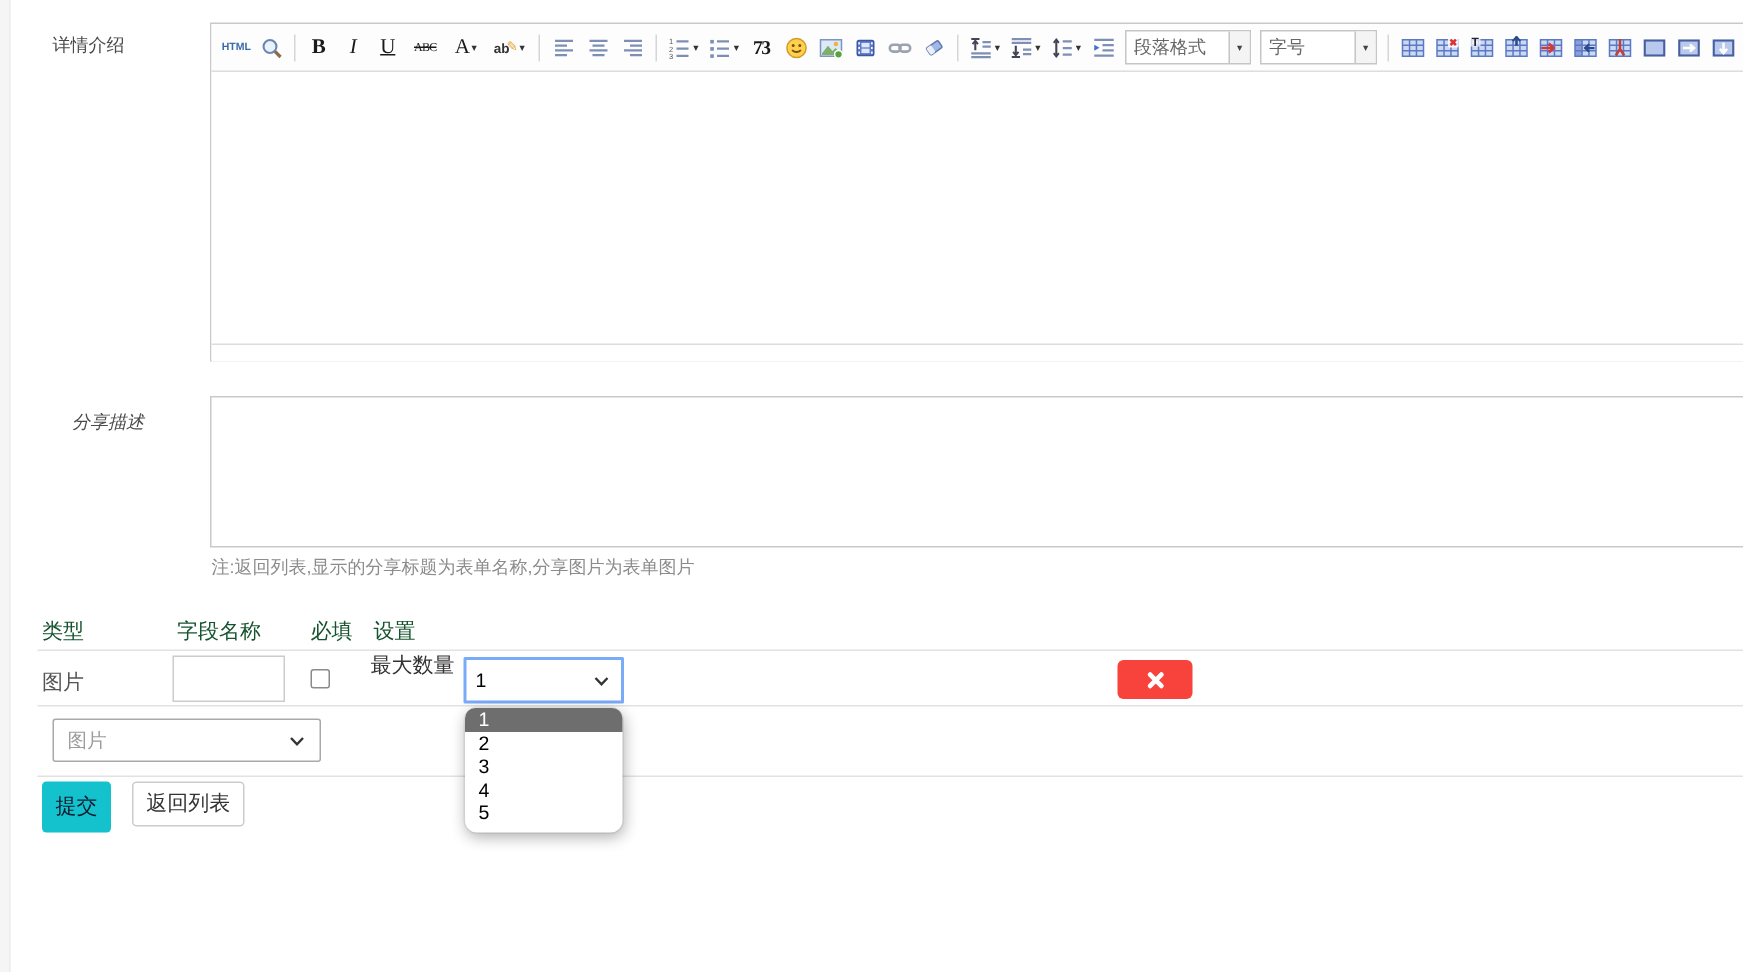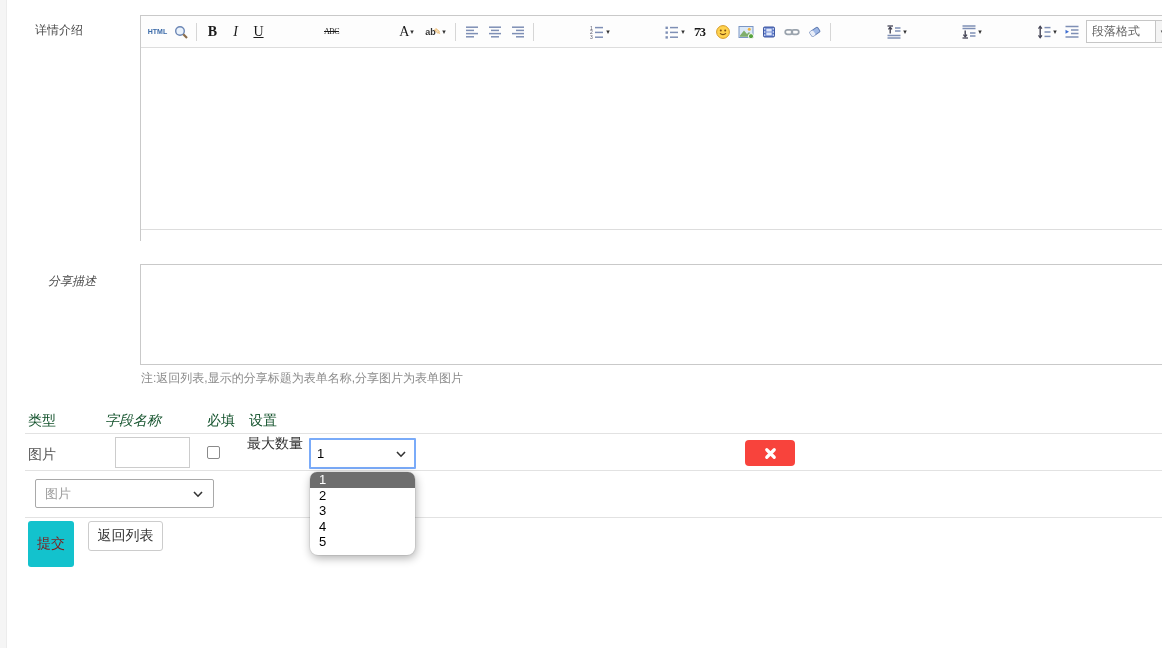--- a/index.html
+++ b/index.html
@@ -5,21 +5,21 @@
   html,body{margin:0;padding:0;background:#fff;}
   .canvas{position:relative;width:1162px;height:648px;background:#fff;overflow:hidden;
           font-family:"Liberation Sans","DejaVu Sans",sans-serif;font-size:13px;color:#333;}
   .left-strip{position:absolute;left:0;top:0;width:6px;height:648px;background:#f5f5f5;border-right:1px solid #ececec;}
   .form-label{position:absolute;font-size:12px;color:#4a4a4a;}
 
   
   .editor{position:absolute;left:140px;top:15px;width:1040px;height:226px;border:1px solid #c9c9c9;background:#fff;box-sizing:border-box;}
   .toolbar{height:31px;border-bottom:1px solid #ddd;display:flex;align-items:center;padding-left:5px;background:#fdfdfd;overflow:hidden;white-space:nowrap;}
   .tb-btn{width:23px;height:24px;display:inline-flex;align-items:center;justify-content:center;flex:0 0 auto;cursor:pointer;border-radius:2px;}
-  .tb-btn.wide{width:27px;margin-left:48px;} .tb-btn.xwide{width:31px;}
+  .tb-btn.wide{width:27px;} .tb-btn.xwide{width:31px;}
   .tb-sep{width:1px;height:18px;background:#d6d6d6;margin:0 4px;flex:0 0 auto;}
   .tb-combo{height:21px;border:1px solid #c6c6c6;background:#fff;display:flex;align-items:stretch;flex:0 0 auto;margin:0 3px;}
   .tb-combo .txt{font-size:12px;color:#666;padding:2px 5px 0 5px;}
   .tb-combo .arr{width:13px;border-left:1px solid #c6c6c6;display:flex;align-items:center;justify-content:center;font-size:7px;color:#444;background:#f4f4f4;}
   .g-serif{font-family:"Liberation Serif","DejaVu Serif",serif;font-size:14px;color:#1a1a1a;}
   .g-small{font-size:8px;letter-spacing:-0.5px;}
   .g-caret{font-size:7px;color:#333;margin-left:1px;}
   .g-html{font-weight:bold;font-size:7px;color:#3a6aa8;letter-spacing:0;}
   .g-ab{font-size:9px;font-weight:bold;color:#333;}
   .g-pen{font-size:9px;color:#e8a33d;margin-left:-2px;}
@@ -42,21 +42,21 @@
   .sel .chev{position:absolute;right:8px;top:50%;margin-top:-3px;line-height:0;}
   .del-btn{position:absolute;left:745px;top:440px;width:50px;height:26px;border:none;border-radius:4px;background:#f8433c;display:flex;align-items:center;justify-content:center;cursor:pointer;}
 
   
   .popup{position:absolute;left:310px;top:472px;width:105px;background:#fff;border-radius:8px;
          box-shadow:0 0 0 1px rgba(0,0,0,.06),1px 3px 10px rgba(0,0,0,.32);padding-bottom:5px;z-index:10;}
   .opt{height:15.6px;line-height:15.6px;padding-left:9px;font-size:13px;color:#000;cursor:pointer;}
   .opt.sel-opt{background:#6e6e6e;color:#fff;border-radius:7px 7px 0 0;}
 
   
-  .btn-submit{position:absolute;left:28px;top:521px;width:46px;height:46px;border:none;border-radius:3px;background:#13c2cd;color:#7f1d1d;font-size:14px;cursor:pointer;font-family:inherit;}
+  .btn-submit{position:absolute;left:28px;top:521px;width:46px;height:34px;border:none;border-radius:3px;background:#13c2cd;color:#0f172a;font-size:14px;cursor:pointer;font-family:inherit;}
   .btn-back{position:absolute;left:88px;top:521px;width:75px;height:30px;border:1px solid #ccc;border-radius:3px;background:#fff;color:#333;font-size:14px;cursor:pointer;font-family:inherit;}
 </style>
 </head>
 <body>
 
 <div class="canvas">
   <div class="left-strip"></div>
 
   <div class="form-label" style="left:35px;top:22px;">详情介绍</div>
   <div class="editor">
@@ -333,21 +333,21 @@
       </div>
     <div class="editor-body"></div>
     <div class="editor-status"></div>
   </div>
 
   <div class="form-label" style="left:48px;top:273px;font-style:italic;">分享描述</div>
   <textarea class="share-box" style=""></textarea>
   <div class="note">注:返回列表,显示的分享标题为表单名称,分享图片为表单图片</div>
 
   <div class="th" style="left:28px;top:412px;">类型</div>
-  <div class="th" style="left:105px;top:412px;font-style:italic;">字段名称</div>
+  <div class="th" style="left:118px;top:412px;">字段名称</div>
   <div class="th" style="left:207px;top:412px;">必填</div>
   <div class="th" style="left:249px;top:412px;">设置</div>
   <div class="hline" style="top:433px;"></div>
 
   <div class="cell-text" style="left:28px;top:446px;color:#555;">图片</div>
   <input class="name-input" value="" style="">
   <div class="chk"></div>
   <div class="cell-text" style="left:247px;top:435px;color:#333;">最大数量</div>
   <div class="sel sel-max">
     <span>1</span>

